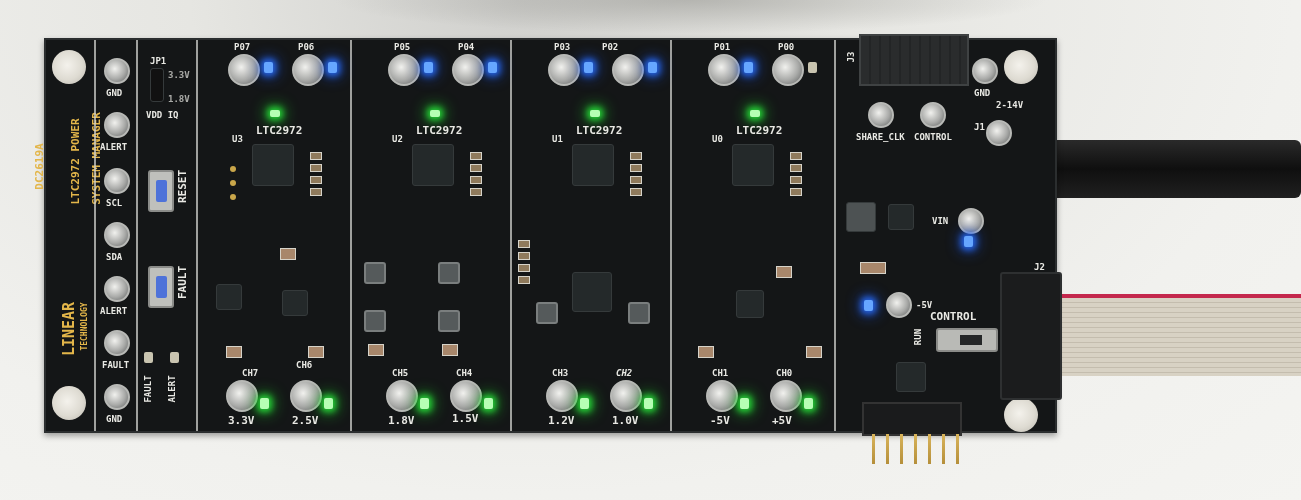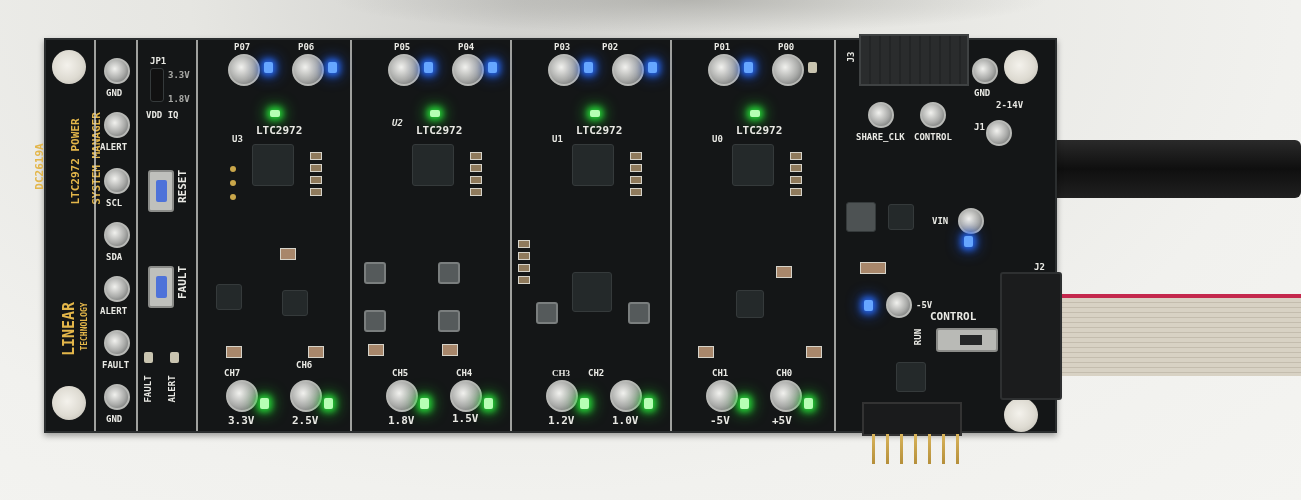--- a/index.html
+++ b/index.html
@@ -138,38 +138,38 @@
   <div class="pad" style="left:184px; top:154px;"></div>
   <div class="cap" style="left:264px; top:112px;"></div>
   <div class="cap" style="left:264px; top:124px;"></div>
   <div class="cap" style="left:264px; top:136px;"></div>
   <div class="cap" style="left:264px; top:148px;"></div>
   <div class="chip" style="left:170px; top:244px; width:26px; height:26px;"></div>
   <div class="chip" style="left:236px; top:250px; width:26px; height:26px;"></div>
   <div class="cap tan" style="left:234px; top:208px;"></div>
   <div class="cap tan" style="left:180px; top:306px;"></div>
   <div class="cap tan" style="left:262px; top:306px;"></div>
-  <div class="silk small" style="left:178px; top:328px;">CH7</div>
+  <div class="silk small" style="left:196px; top:328px;">CH7</div>
   <div class="tp lg" style="left:180px; top:340px;"></div>
   <div class="led green" style="left:214px; top:358px;"></div>
   <div class="silk med" style="left:182px; top:374px;">3.3V</div>
   <div class="silk small" style="left:250px; top:320px;">CH6</div>
   <div class="tp lg" style="left:244px; top:340px;"></div>
   <div class="led green" style="left:278px; top:358px;"></div>
   <div class="silk med" style="left:246px; top:374px;">2.5V</div>
 
   <div class="silk small" style="left:348px; top:2px;">P05</div>
   <div class="tp lg" style="left:342px; top:14px;"></div>
   <div class="led blue" style="left:378px; top:22px;"></div>
   <div class="silk small" style="left:412px; top:2px;">P04</div>
   <div class="tp lg" style="left:406px; top:14px;"></div>
   <div class="led blue" style="left:442px; top:22px;"></div>
   <div class="led green" style="left:384px; top:70px; width:10px; height:7px;"></div>
   <div class="silk med" style="left:370px; top:84px;">LTC2972</div>
-  <div class="silk small" style="left:346px; top:78px;font-style:italic;">U2</div>
+  <div class="silk small" style="left:346px; top:94px;">U2</div>
   <div class="chip" style="left:366px; top:104px; width:42px; height:42px;"></div>
   <div class="cap" style="left:424px; top:112px;"></div>
   <div class="cap" style="left:424px; top:124px;"></div>
   <div class="cap" style="left:424px; top:136px;"></div>
   <div class="cap" style="left:424px; top:148px;"></div>
   <div class="ind" style="left:318px; top:222px;"></div>
   <div class="ind" style="left:392px; top:222px;"></div>
   <div class="ind" style="left:318px; top:270px;"></div>
   <div class="ind" style="left:392px; top:270px;"></div>
   <div class="cap tan" style="left:322px; top:304px;"></div>
@@ -197,25 +197,25 @@
   <div class="cap" style="left:584px; top:124px;"></div>
   <div class="cap" style="left:584px; top:136px;"></div>
   <div class="cap" style="left:584px; top:148px;"></div>
   <div class="chip" style="left:526px; top:232px; width:40px; height:40px;"></div>
   <div class="ind" style="left:490px; top:262px;"></div>
   <div class="ind" style="left:582px; top:262px;"></div>
   <div class="cap" style="left:472px; top:200px;"></div>
   <div class="cap" style="left:472px; top:212px;"></div>
   <div class="cap" style="left:472px; top:224px;"></div>
   <div class="cap" style="left:472px; top:236px;"></div>
-  <div class="silk small" style="left:506px; top:328px;font-family:Liberation Serif, serif;">CH3</div>
+  <div class="silk small" style="left:506px; top:328px;">CH3</div>
   <div class="tp lg" style="left:500px; top:340px;"></div>
   <div class="led green" style="left:534px; top:358px;"></div>
   <div class="silk med" style="left:502px; top:374px;">1.2V</div>
-  <div class="silk small" style="left:542px; top:328px;">CH2</div>
+  <div class="silk small" style="left:570px; top:328px;font-style:italic;">CH2</div>
   <div class="tp lg" style="left:564px; top:340px;"></div>
   <div class="led green" style="left:598px; top:358px;"></div>
   <div class="silk med" style="left:566px; top:374px;">1.0V</div>
 
   <div class="silk small" style="left:668px; top:2px;">P01</div>
   <div class="tp lg" style="left:662px; top:14px;"></div>
   <div class="led blue" style="left:698px; top:22px;"></div>
   <div class="silk small" style="left:732px; top:2px;">P00</div>
   <div class="tp lg" style="left:726px; top:14px;"></div>
   <div class="led off" style="left:762px; top:22px;"></div>

